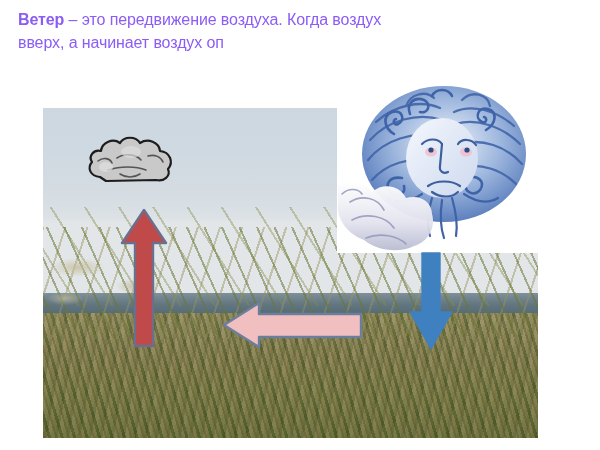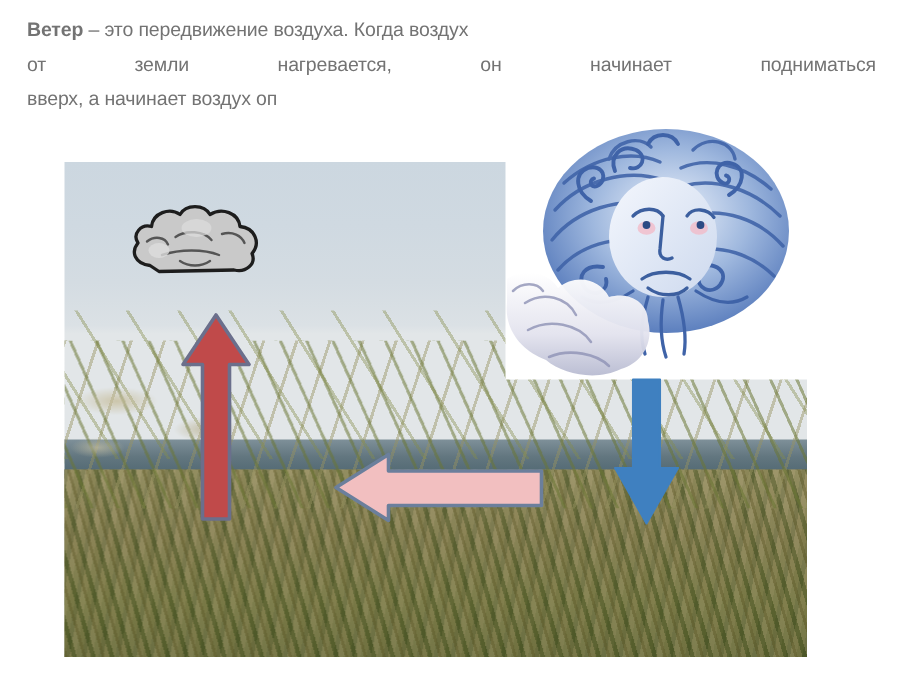--- a/index.html
+++ b/index.html
@@ -14,23 +14,23 @@
     overflow: hidden;
     font-family: "Liberation Sans", sans-serif;
   }
 
   
   #caption {
     position: absolute;
     left: 18px;
     top: 8px;
     width: 566px;
-    font-size: 13px;
+    font-size: 16px;
     line-height: 23px;
-    color: #737373;
+    color: #8b5cf6;
     text-align: justify;
     letter-spacing: -0.1px;
     z-index: 5;
   }
   #caption .lead {
     font-weight: bold;
   }
   #caption .line {
     display: block;
     white-space: nowrap;
@@ -180,21 +180,20 @@
     top: 299px;
     width: 143px;
     height: 50px;
   }
 </style>
 </head>
 <body>
 
 <div id="caption">
   <span class="line"><span class="lead">Ветер</span><span> – это передвижение воздуха. Когда воздух</span></span>
-  <span class="line jst">от земли нагревается, он начинает подниматься</span>
   <span class="line">вверх, а начинает воздух оп</span>
 </div>
 
 <div id="photo-wrap">
   <div class="photo-layer sky"></div>
   <div class="photo-layer sea"></div>
   <div class="photo-layer shore"></div>
   <div class="photo-layer reeds"></div>
   <div class="photo-layer blades"></div>
   <div class="photo-layer blades-hi"></div>

